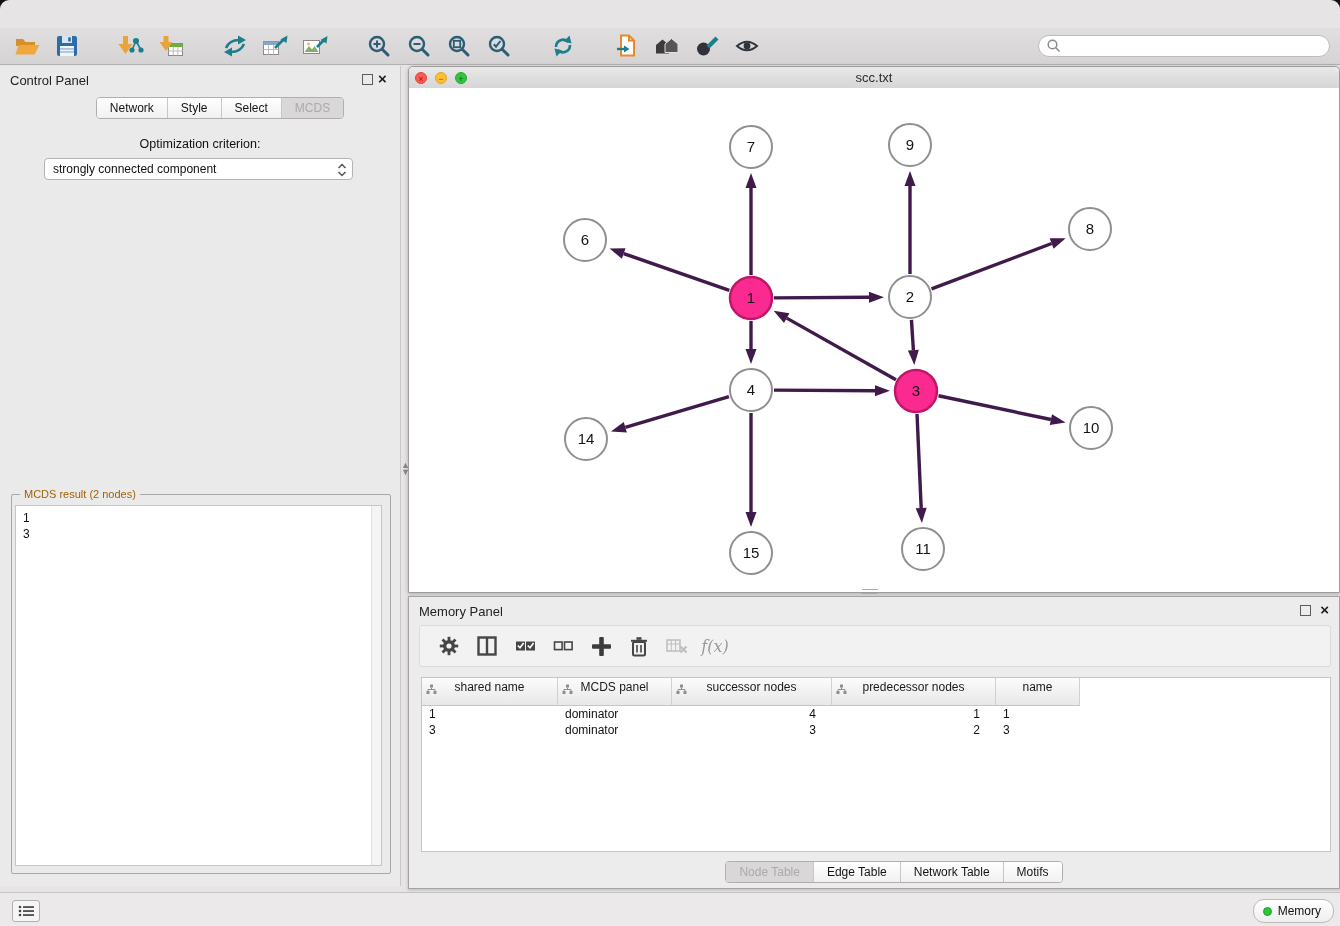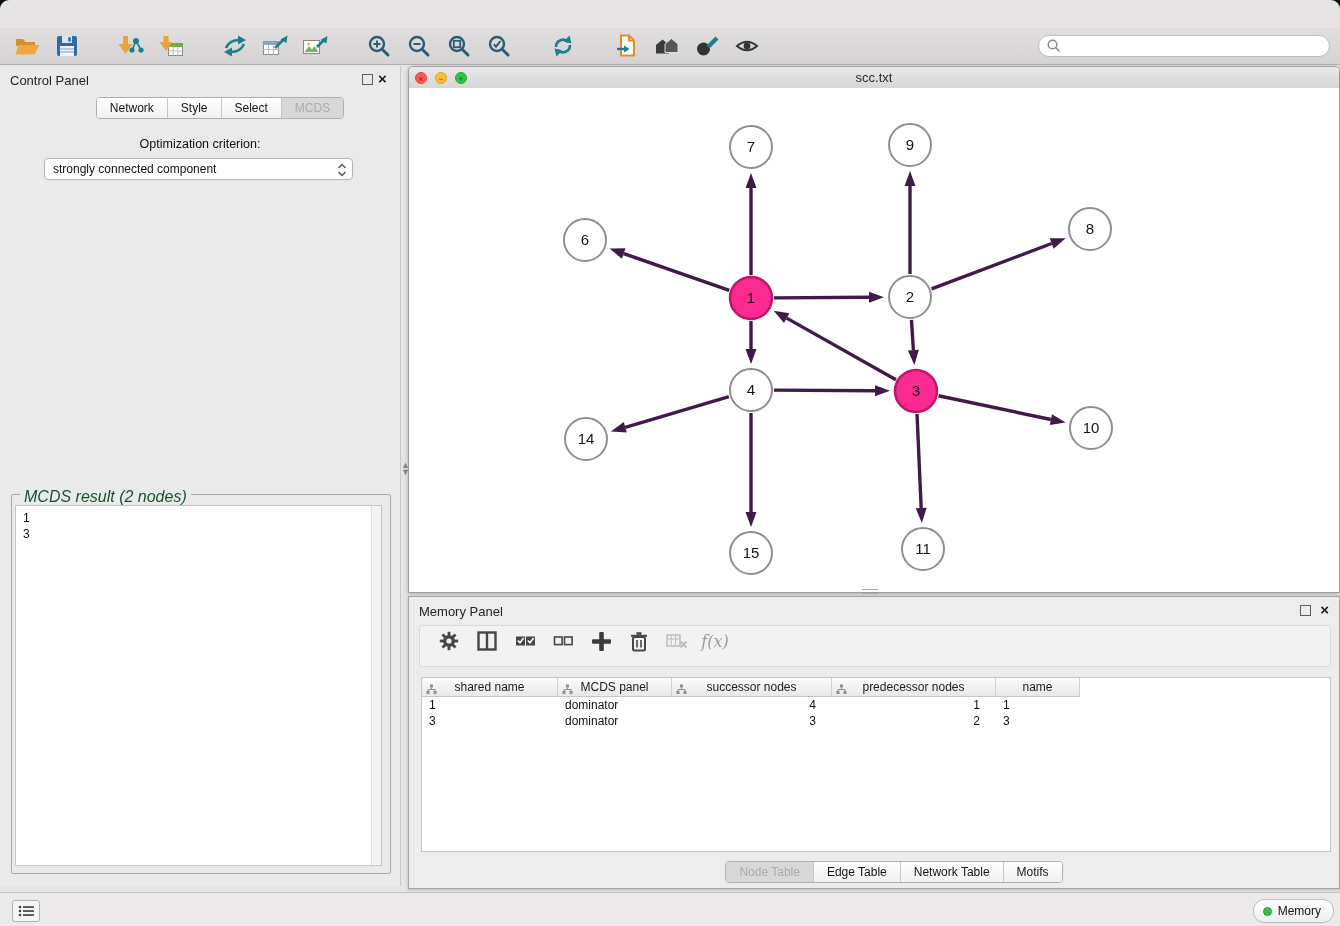--- a/index.html
+++ b/index.html
@@ -36,21 +36,21 @@
   .opt-label{position:absolute;left:0;right:0;top:71px;text-align:center;font-size:12.5px;color:#101010;}
   .combo{position:absolute;left:44px;top:92px;width:309px;height:22px;background:#fff;
          border:1px solid #b5b3b3;border-radius:4px;box-sizing:border-box;font-size:12px;
          line-height:20px;padding-left:8px;color:#101010;}
   .combo-arrows{position:absolute;right:5px;top:3px;}
   .cp-btn-row{position:absolute;left:0;right:0;top:125px;display:flex;justify-content:center;gap:14px;}
   .cp-btn{height:22px;border:1px solid #b5b3b3;border-radius:4px;background:linear-gradient(#fff,#f2f0f0);
           font-size:12px;color:#101010;padding:0 14px;font-family:"Liberation Sans",sans-serif;}
   .result-group{position:absolute;left:11px;top:428px;width:378px;height:378px;
                 border:1px solid #a9a7a7;border-radius:2px;}
-  .result-title{position:absolute;left:8px;top:-7px;background:#eaeaea;padding:0 4px;font-size:16px;color:#14532d;font-style:italic;}
+  .result-title{position:absolute;left:8px;top:-7px;background:#eaeaea;padding:0 4px;font-size:11px;color:#a16207;}
   .result-area{position:absolute;left:3px;right:8px;top:10px;bottom:7px;background:#fff;
                border:1px solid #c6c4c4;font-size:12px;line-height:16px;color:#101010;
                padding:4px 0 0 7px;box-sizing:border-box;}
   .result-scroll{position:absolute;right:0;top:0;bottom:0;width:9px;background:#f4f4f4;border-left:1px solid #e0e0e0;}
 
   
   .vsplit-handle{position:absolute;left:401px;top:462px;color:#8a8a8a;font-size:9px;line-height:7px;}
   .hsplit-handle{position:absolute;left:862px;top:589px;width:16px;height:3px;border-top:1px solid #aaa;border-bottom:1px solid #aaa;}
 
   
@@ -65,29 +65,29 @@
   .tl-red{left:6px;background:#fd5950;border:1px solid #e1443c;}
   .tl-yellow{left:26px;background:#fdbe33;border:1px solid #e0a524;}
   .tl-green{left:46px;background:#2fc53f;border:1px solid #26a834;}
   .net-canvas{position:absolute;left:0;top:21px;right:0;bottom:0;background:#fff;overflow:hidden;}
   .net-canvas svg{display:block;}
 
   
   .table-panel{position:absolute;left:408px;top:596px;width:932px;height:293px;background:#ececec;
                border:1px solid #a5a3a3;box-sizing:border-box;box-shadow:0 1px 3px rgba(0,0,0,.2);}
   .tp-toolbar{position:absolute;left:10px;right:8px;top:28px;height:42px;background:#f3f2f2;
-              border:1px solid #dcdada;border-radius:3px;display:flex;align-items:flex-start;
+              border:1px solid #dcdada;border-radius:3px;display:flex;align-items:center;
               padding-left:14px;box-sizing:border-box;}
   .tp-btn{width:30px;height:30px;border:none;background:transparent;display:flex;align-items:center;
           justify-content:center;margin-right:8px;padding:0;}
   .fx{font-family:"DejaVu Serif",serif;font-style:italic;font-size:16px;color:#9a9a9a;}
   .dtable{position:absolute;left:12px;right:8px;top:80px;height:175px;background:#fff;
           border:1px solid #c6c4c4;box-sizing:border-box;overflow:hidden;}
   .t-head{display:flex;}
-  .t-hcell{position:relative;height:19px;line-height:19px;box-sizing:border-box;
+  .t-hcell{position:relative;height:28px;line-height:19px;box-sizing:border-box;
            background:linear-gradient(#fcfcfc,#e9e7e7);border-right:1px solid #d2d0d0;
            border-bottom:1px solid #c6c4c4;font-size:12px;color:#1a1a1a;text-align:center;}
   .sort-ic{position:absolute;left:4px;top:4px;}
   .t-row{display:flex;height:16px;}
   .t-cell{box-sizing:border-box;font-size:12px;line-height:16px;color:#101010;padding-left:7px;}
   .t-cell.num{text-align:right;padding-left:0;padding-right:16px;}
   .c0{width:136px;} .c1{width:114px;} .c2{width:160px;} .c3{width:164px;} .c4{width:84px;}
   .tp-tabs{position:absolute;left:0;right:0;top:264px;text-align:center;}
 
   

